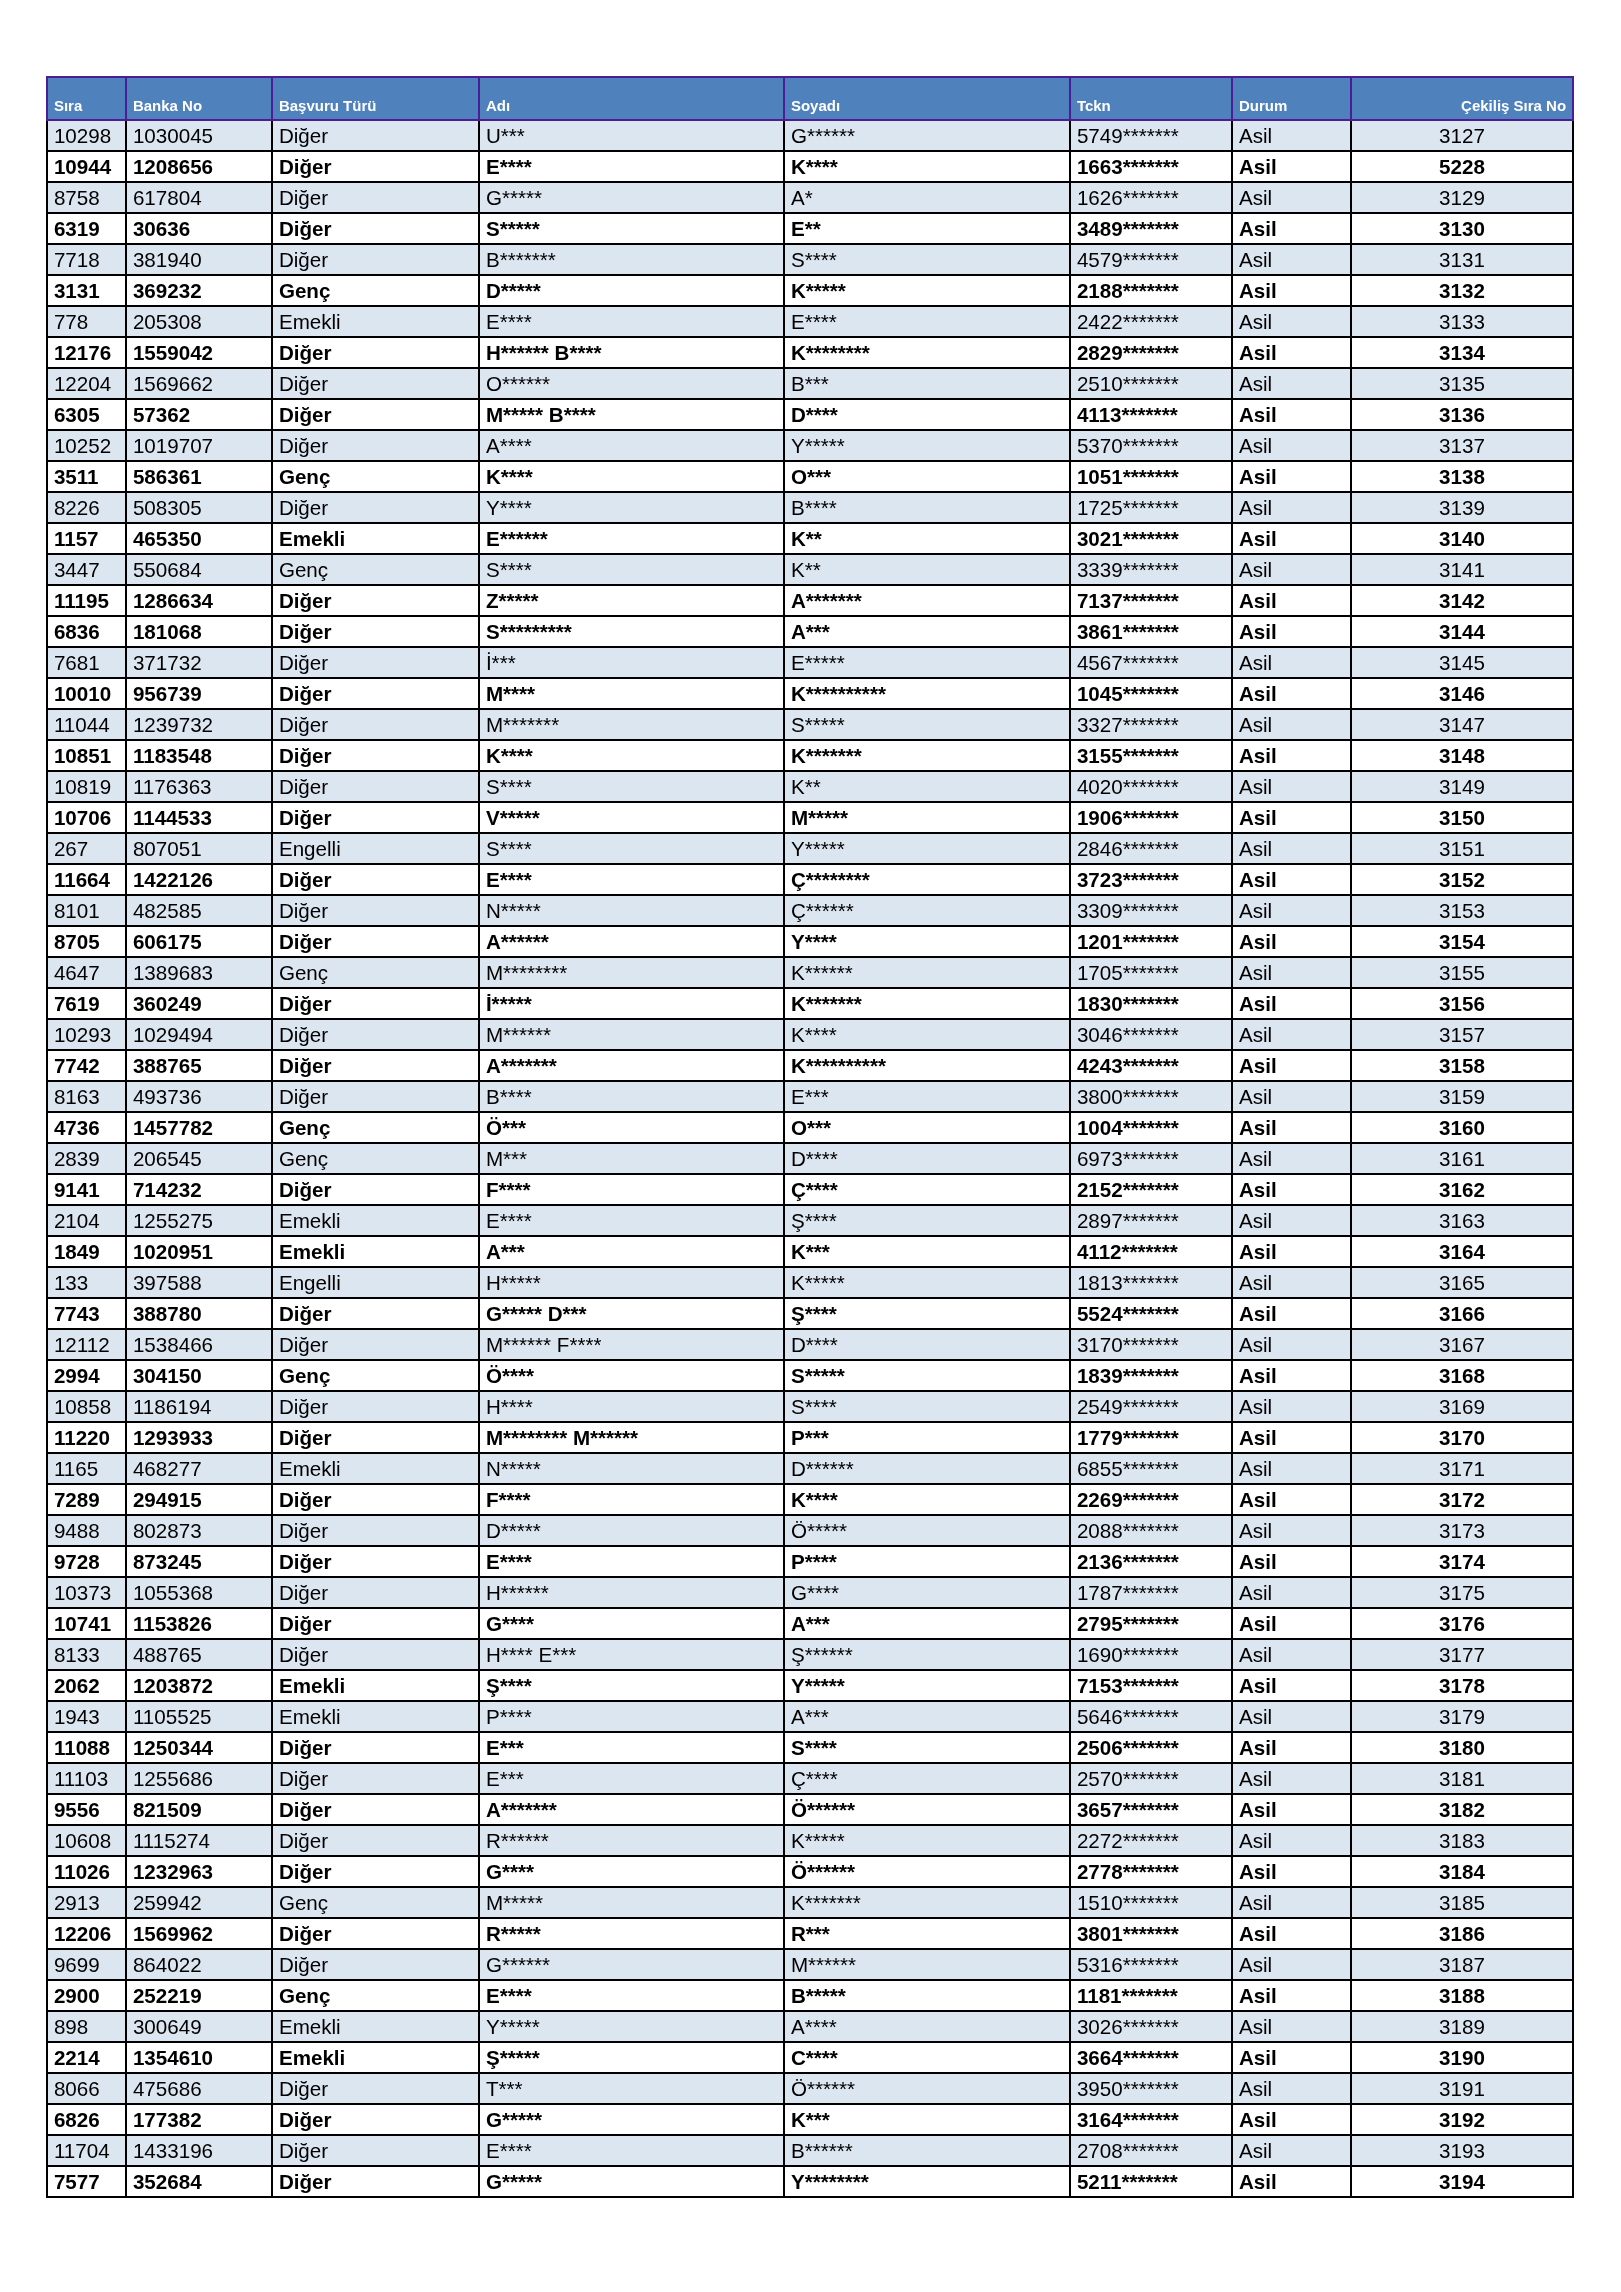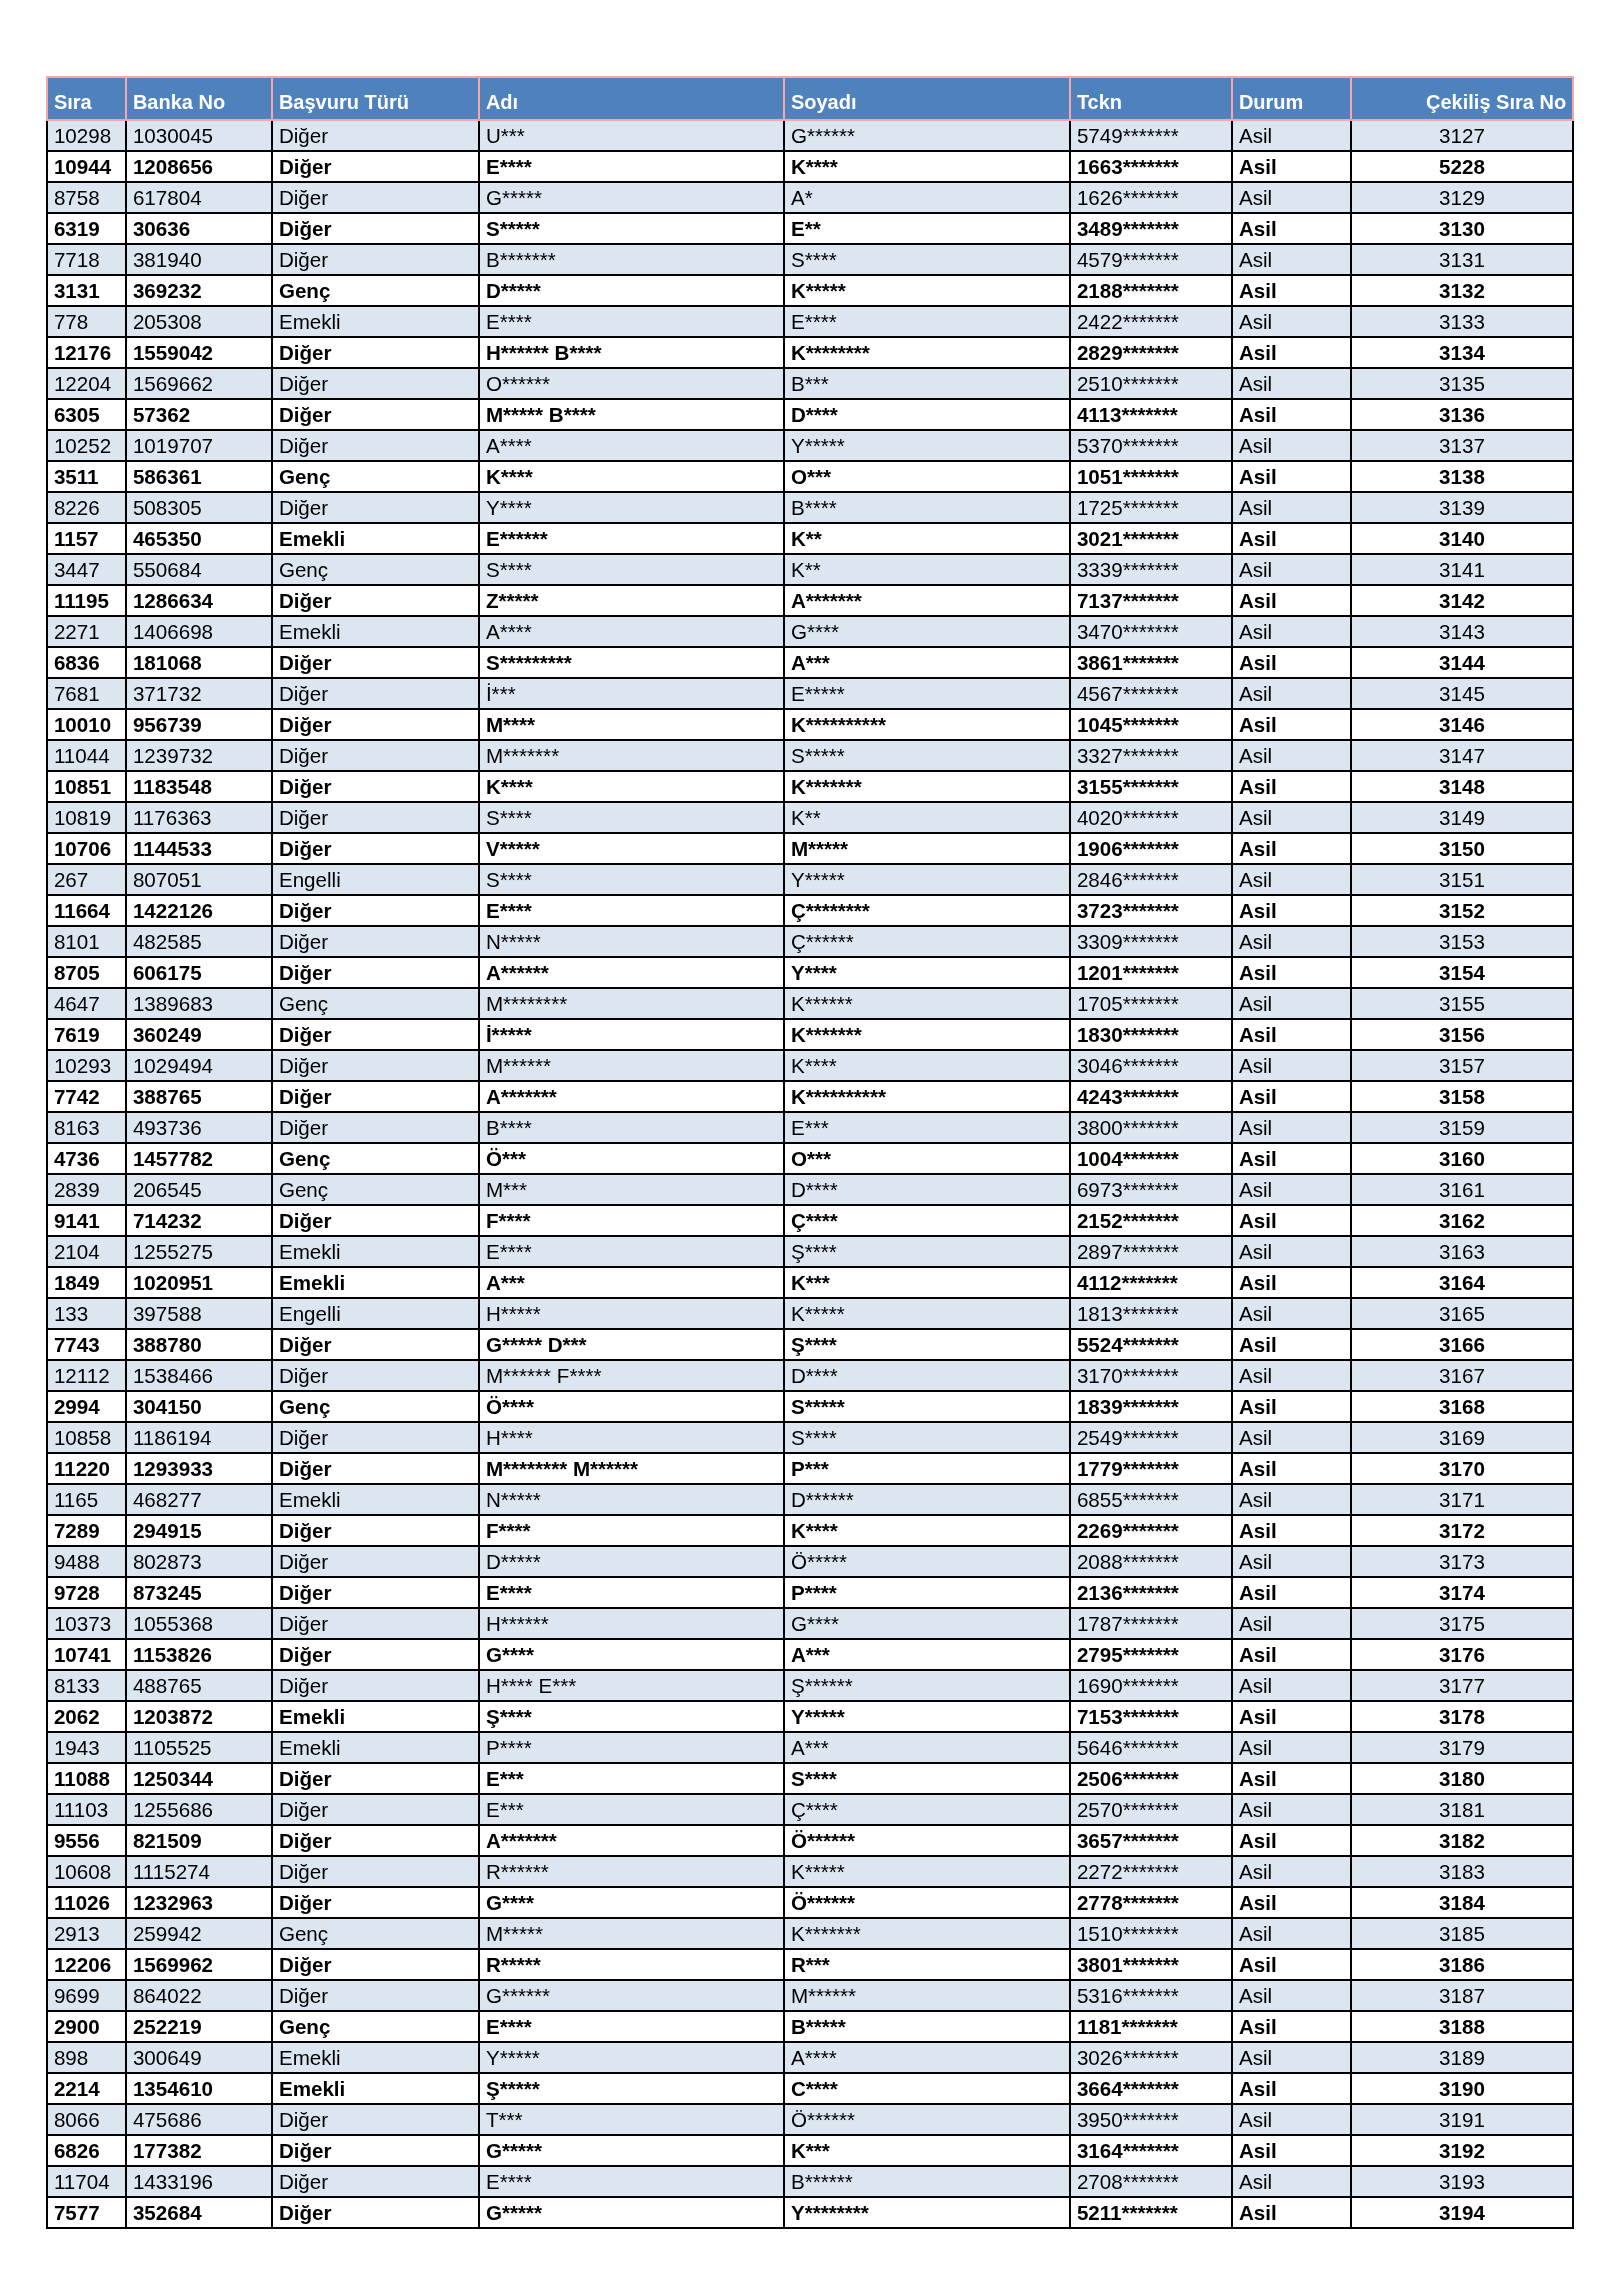--- a/index.html
+++ b/index.html
@@ -22,27 +22,27 @@
   }
   table.draw-table {
     border-collapse: collapse;
     table-layout: fixed;
     border: 2.9px solid #000000;
   }
   table.draw-table th {
     background: #4F81BD;
     color: #ffffff;
     font-weight: bold;
-    font-size: 20px;
+    font-size: 15px;
     text-align: left;
     vertical-align: bottom;
     padding: 3.9px 5.9px 4.9px 5.9px;
     height: 43px;
     box-sizing: border-box;
-    border: 2px solid #fca5a5;
+    border: 2px solid #4c1d95;
     white-space: nowrap;
     overflow: hidden;
   }
   table.draw-table th.center {
     text-align: right;
   }
   table.draw-table td {
     font-size: 20.6px;
     color: #000000;
     padding: 0 5.9px;
@@ -247,30 +247,20 @@
           <tr class="row-bold">
             <td>11195</td>
             <td>1286634</td>
             <td>Diğer</td>
             <td>Z*****</td>
             <td>A*******</td>
             <td>7137*******</td>
             <td>Asil</td>
             <td class="center">3142</td>
           </tr>
-          <tr class="row-band">
-            <td>2271</td>
-            <td>1406698</td>
-            <td>Emekli</td>
-            <td>A****</td>
-            <td>G****</td>
-            <td>3470*******</td>
-            <td>Asil</td>
-            <td class="center">3143</td>
-          </tr>
           <tr class="row-bold">
             <td>6836</td>
             <td>181068</td>
             <td>Diğer</td>
             <td>S*********</td>
             <td>A***</td>
             <td>3861*******</td>
             <td>Asil</td>
             <td class="center">3144</td>
           </tr>

